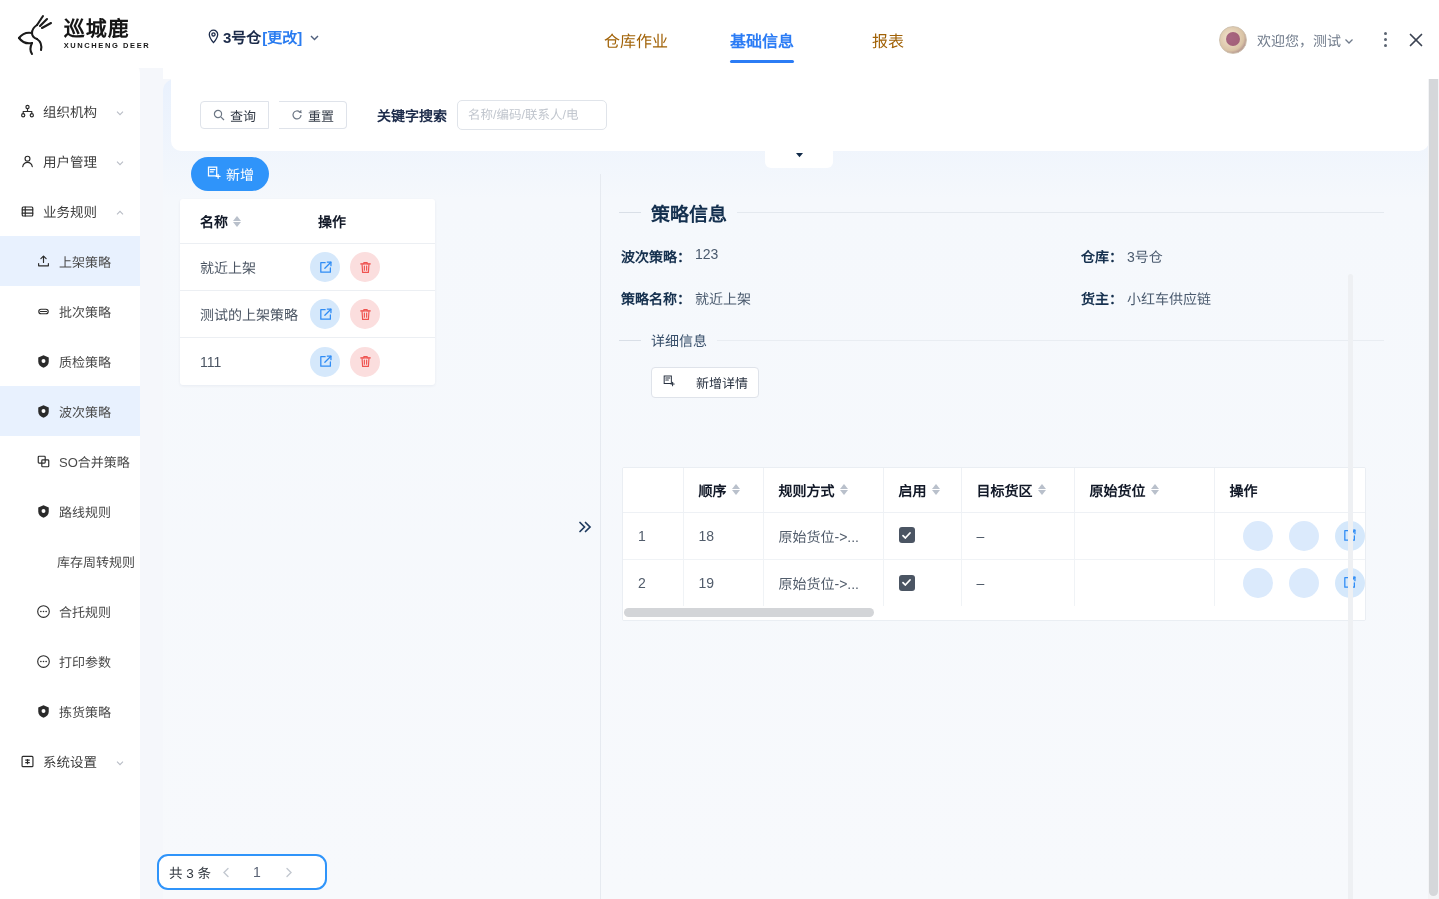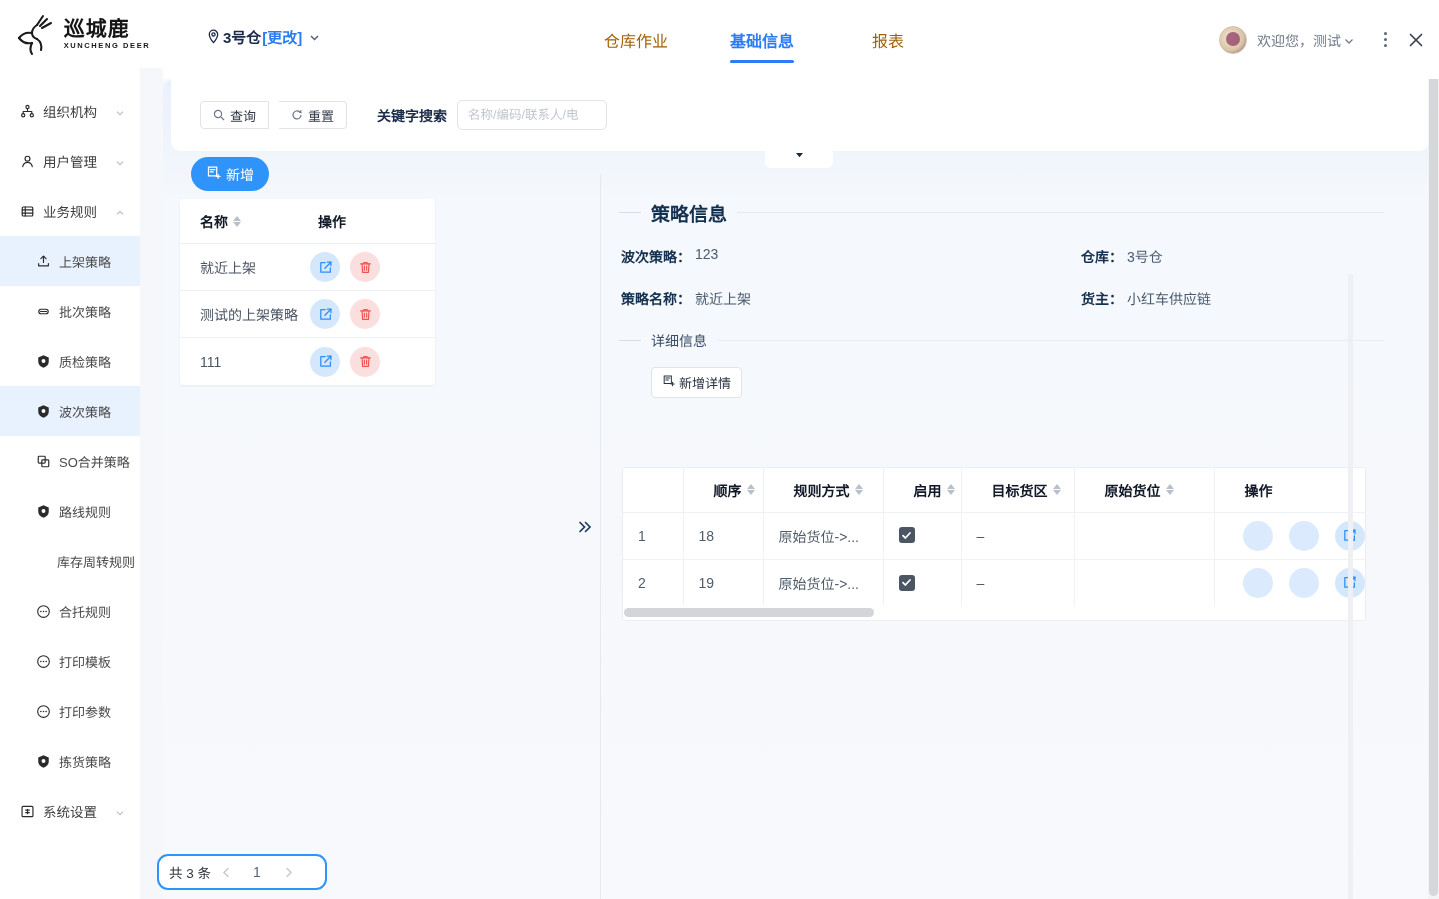--- a/index.html
+++ b/index.html
@@ -237,34 +237,34 @@
     margin: 22px 0 0 18px; gap: 10px;
   }
   .sub-title .dash { width: 22px; height: 1px; background: #d9dfe7; }
   .sub-title h3 { font-size: 14px; font-weight: 400; color: #39506b; white-space: nowrap;}
   .sub-title .line { flex: 1; height: 1px; background: #e9edf2; margin-right: 2px;}
 
   .add-detail {
     margin: 17px 0 0 50px; height: 31px; padding: 0 10px;
     border: 1px solid #dfe3ea; border-radius: 4px; background: #fff;
     font-size: 13px; color: #2b3443; display: inline-flex; align-items: center;
-    gap: 3px; cursor: pointer; font-family: "Liberation Sans", sans-serif;
+    gap: 20px; cursor: pointer; font-family: "Liberation Sans", sans-serif;
   }
   .add-detail svg { width: 14px; height: 14px; color:#2b3443; }
 
   
   .dtable-wrap {
     position: absolute; left: 21px; top: 293px; right: 20px;
     background: #fff; border: 1px solid #eaeef3; border-radius: 2px;
     overflow: hidden;
   }
   table.dt { width: 100%; border-collapse: collapse; table-layout: fixed; }
   table.dt th {
     height: 44px; font-size: 14px; font-weight: 700; color: #111827;
-    text-align: left; padding-left: 30px; border-right: 1px solid #eef1f5;
+    text-align: left; padding-left: 15px; border-right: 1px solid #eef1f5;
     border-bottom: 1px solid #eef1f5; white-space: nowrap; background: #fff;
   }
   table.dt th .thin { display:inline-flex; align-items:center; gap:5px; }
   table.dt td {
     height: 47px; font-size: 14px; color: #515c6b; padding-left: 15px;
     border-right: 1px solid #f0f3f6; border-bottom: 1px solid #f0f3f6;
     white-space: nowrap; overflow: hidden; text-overflow: ellipsis;
   }
   table.dt tr:last-child td { border-bottom: none; }
   table.dt th:last-child, table.dt td:last-child { border-right: none; }
@@ -452,31 +452,20 @@
       <div class="sb-item sub">
         <span class="ico">
           <svg viewBox="0 0 16 16" fill="none" stroke="currentColor" stroke-width="1.2">
             <circle cx="8" cy="8" r="6.2"></circle>
             <circle cx="5.2" cy="8" r=".85" fill="currentColor" stroke="none"></circle>
             <circle cx="8" cy="8" r=".85" fill="currentColor" stroke="none"></circle>
             <circle cx="10.8" cy="8" r=".85" fill="currentColor" stroke="none"></circle>
           </svg>
         </span>
         <span>合托规则</span>
-      </div>
-      <div class="sb-item sub">
-        <span class="ico">
-          <svg viewBox="0 0 16 16" fill="none" stroke="currentColor" stroke-width="1.2">
-            <circle cx="8" cy="8" r="6.2"></circle>
-            <circle cx="5.2" cy="8" r=".85" fill="currentColor" stroke="none"></circle>
-            <circle cx="8" cy="8" r=".85" fill="currentColor" stroke="none"></circle>
-            <circle cx="10.8" cy="8" r=".85" fill="currentColor" stroke="none"></circle>
-          </svg>
-        </span>
-        <span>打印模板</span>
       </div>
       <div class="sb-item sub">
         <span class="ico">
           <svg viewBox="0 0 16 16" fill="none" stroke="currentColor" stroke-width="1.2">
             <circle cx="8" cy="8" r="6.2"></circle>
             <circle cx="5.2" cy="8" r=".85" fill="currentColor" stroke="none"></circle>
             <circle cx="8" cy="8" r=".85" fill="currentColor" stroke="none"></circle>
             <circle cx="10.8" cy="8" r=".85" fill="currentColor" stroke="none"></circle>
           </svg>
         </span>

